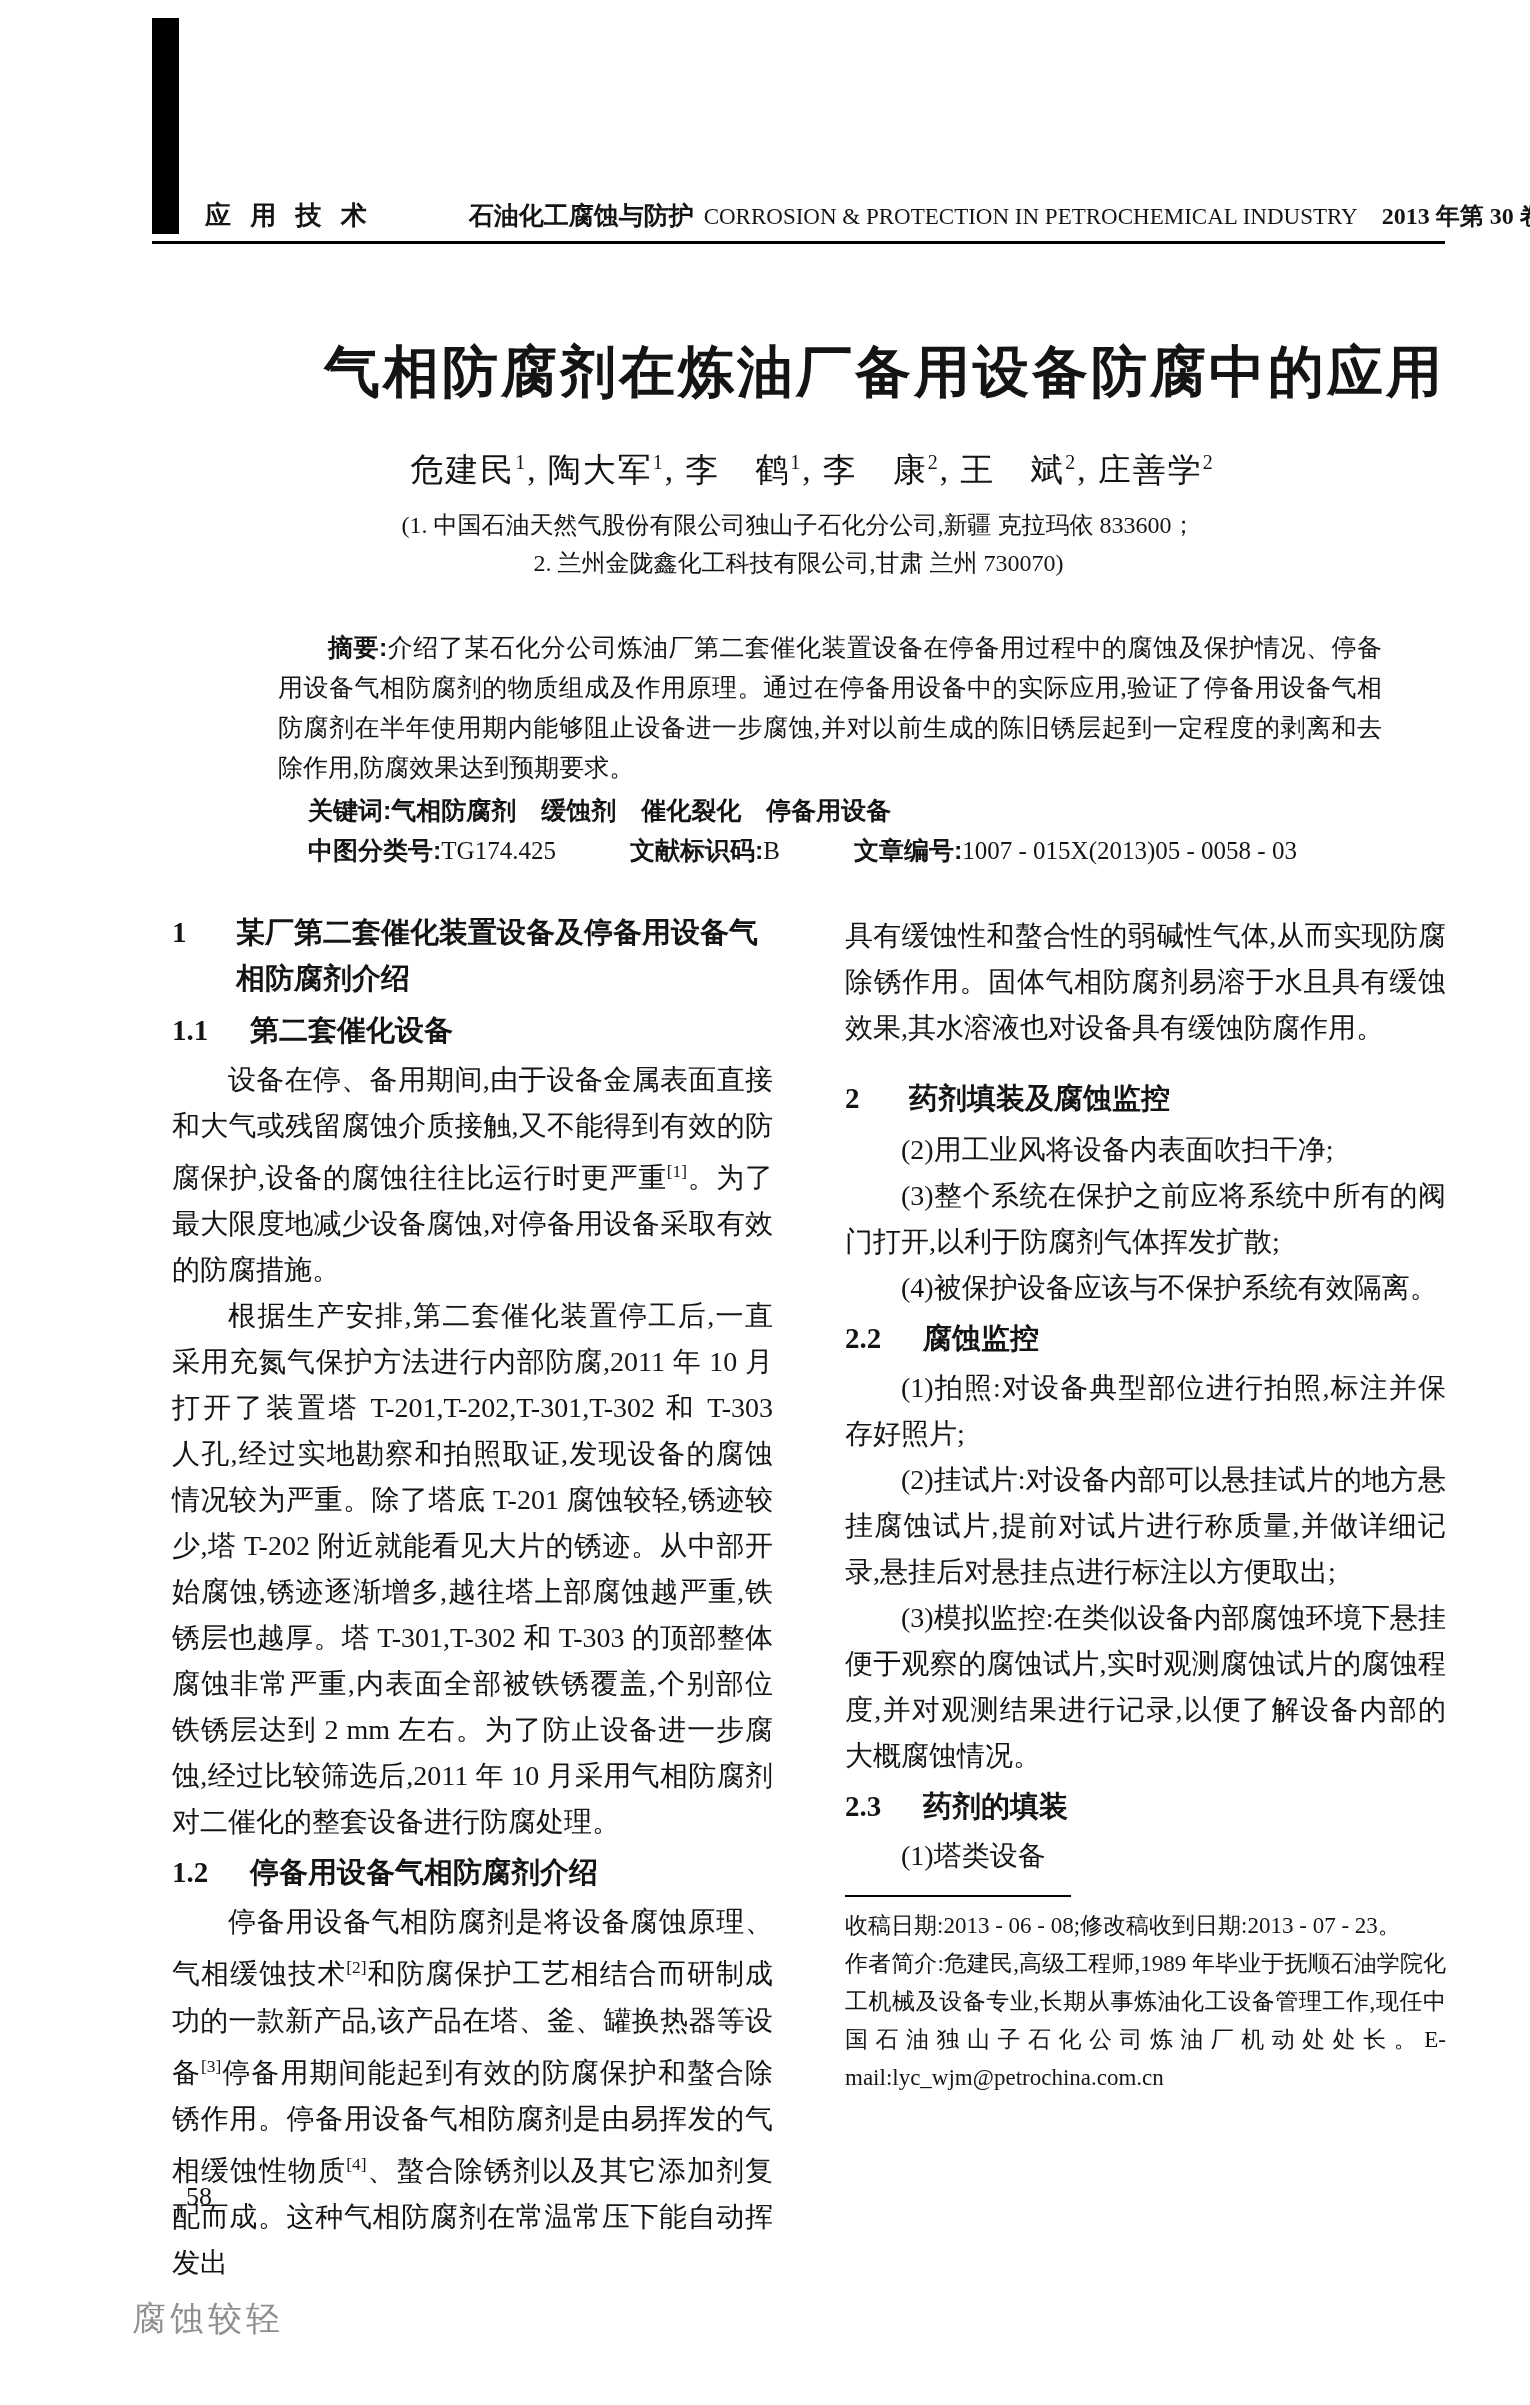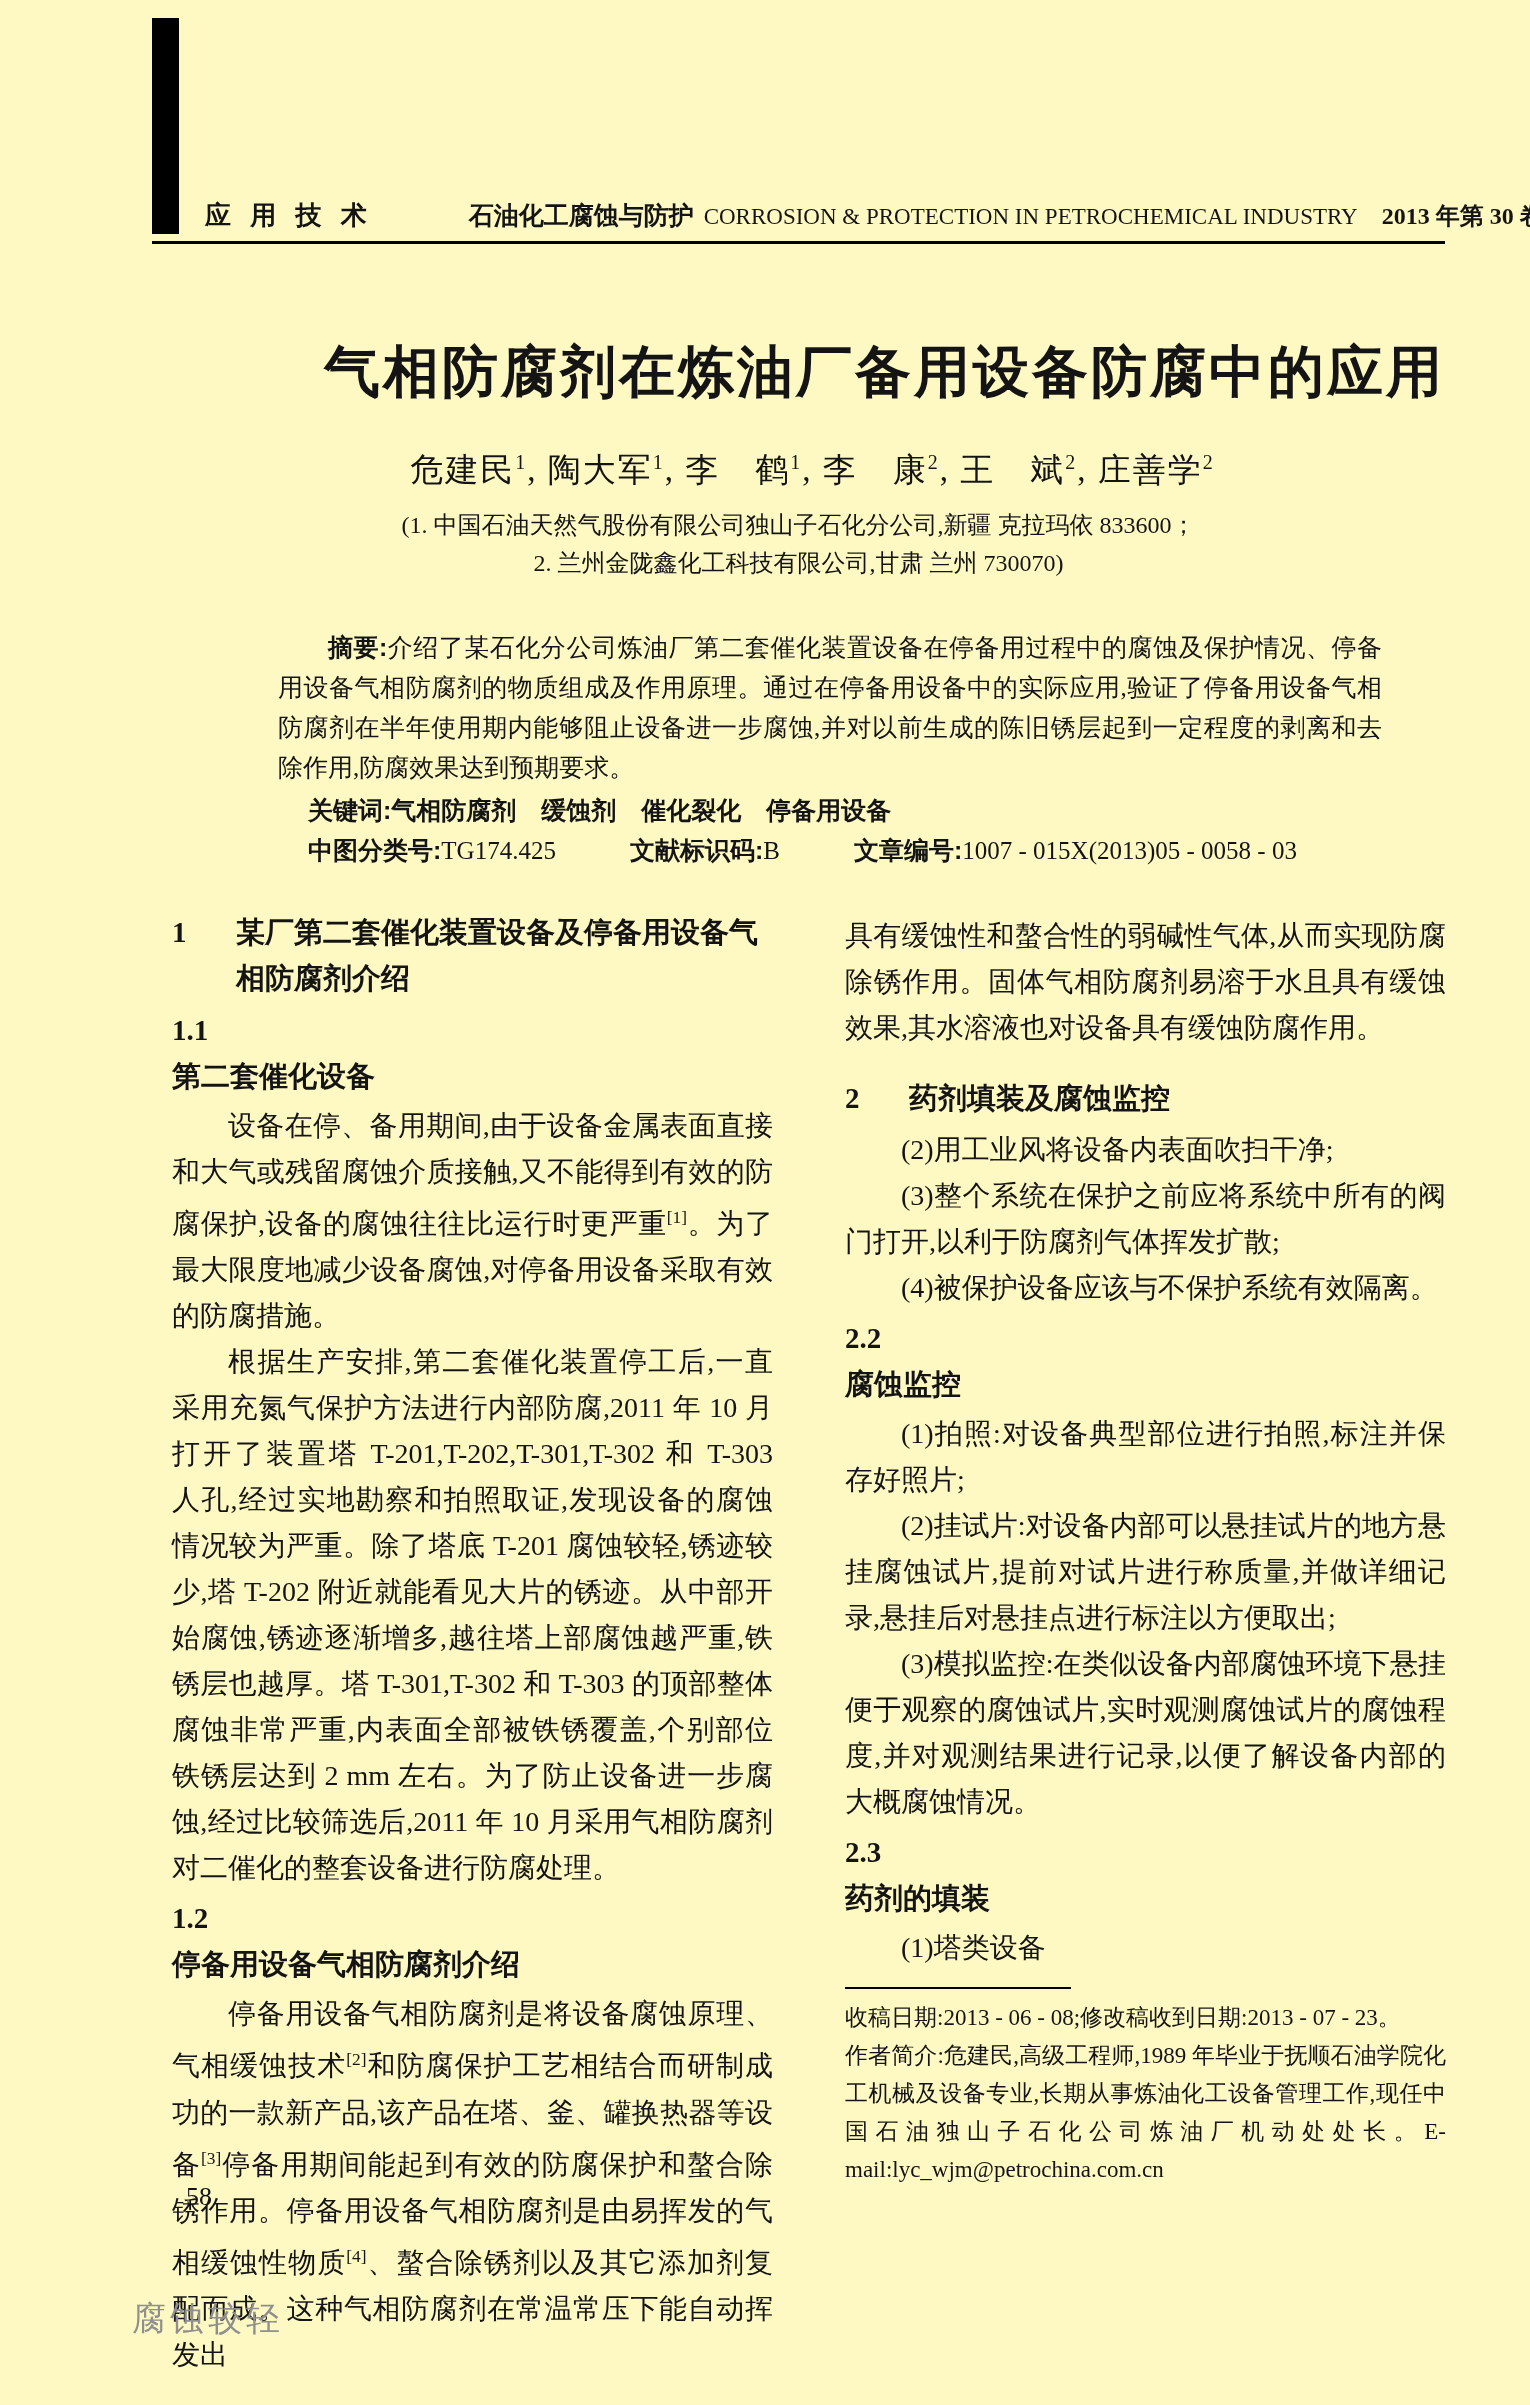--- a/index.html
+++ b/index.html
@@ -1,16 +1,16 @@
 <!DOCTYPE html>
 <html><head>
 <meta charset="utf-8">
 <style>
   html,body{margin:0;padding:0;background:#e8e8e8;}
-  .page{position:relative;width:1530px;height:2405px;background:#fef9c3;color:#141414;
+  .page{position:relative;width:1530px;height:2405px;background:#ffffff;color:#141414;
         font-family:"Liberation Serif","DejaVu Serif",serif;overflow:hidden;}
   .black-bar{position:absolute;left:152px;top:18px;width:27px;height:216px;background:#000;}
   .header-row{position:absolute;left:205px;top:198px;width:1245px;display:flex;align-items:baseline;white-space:nowrap;}
   .col-label{font-family:"Liberation Sans","DejaVu Sans",sans-serif;font-weight:700;font-size:26px;letter-spacing:6px;}
   .journal-cn{font-family:"Liberation Sans","DejaVu Sans",sans-serif;font-weight:700;font-size:25px;margin-left:96px;}
   .journal-en{font-size:23px;margin-left:10px;}
   .issue{font-weight:700;font-size:24px;margin-left:24px;}
   .header-rule{position:absolute;left:152px;top:241px;width:1293px;height:3px;background:#000;}
   .title{position:absolute;left:152px;top:336px;width:1293px;text-align:right;
          font-family:"Liberation Sans","DejaVu Sans",sans-serif;font-weight:700;font-size:56px;letter-spacing:3px;line-height:72px;}
@@ -27,21 +27,21 @@
   .meta .grp{margin-right:74px;}
   .columns{position:absolute;left:172px;top:903px;width:1274px;display:flex;gap:72px;}
   .col{width:601px;}
   .bodytext{font-size:28px;line-height:46px;text-align:justify;text-indent:2em;margin:0;}
   .noindent{text-indent:0;}
   .sec{display:flex;font-family:"Liberation Sans","DejaVu Sans",sans-serif;font-weight:700;
        font-size:29px;line-height:46px;margin:24px 0 6px;}
   .sec .num{flex:none;width:64px;font-family:"Liberation Serif","DejaVu Serif",serif;}
   .col .sec:first-child{margin-top:6px;}
   .subsec{display:flex;font-family:"Liberation Sans","DejaVu Sans",sans-serif;font-weight:700;
-          font-size:29px;line-height:46px;margin:4px 0;flex-direction:column;}
+          font-size:29px;line-height:46px;margin:4px 0;}
   .subsec .num{flex:none;width:78px;font-family:"Liberation Serif","DejaVu Serif",serif;}
   .footrule{width:226px;border-top:2px solid #000;margin:16px 0 10px;}
   .footnote p{font-size:23px;line-height:38px;text-align:justify;margin:0;}
   .pagenum{position:absolute;left:186px;top:2182px;font-size:26px;}
   .watermark{position:absolute;left:132px;top:2296px;font-size:34px;color:#8f8f8f;letter-spacing:4px;}
   sup{font-size:0.62em;}
 </style>
 </head>
 <body>
 

